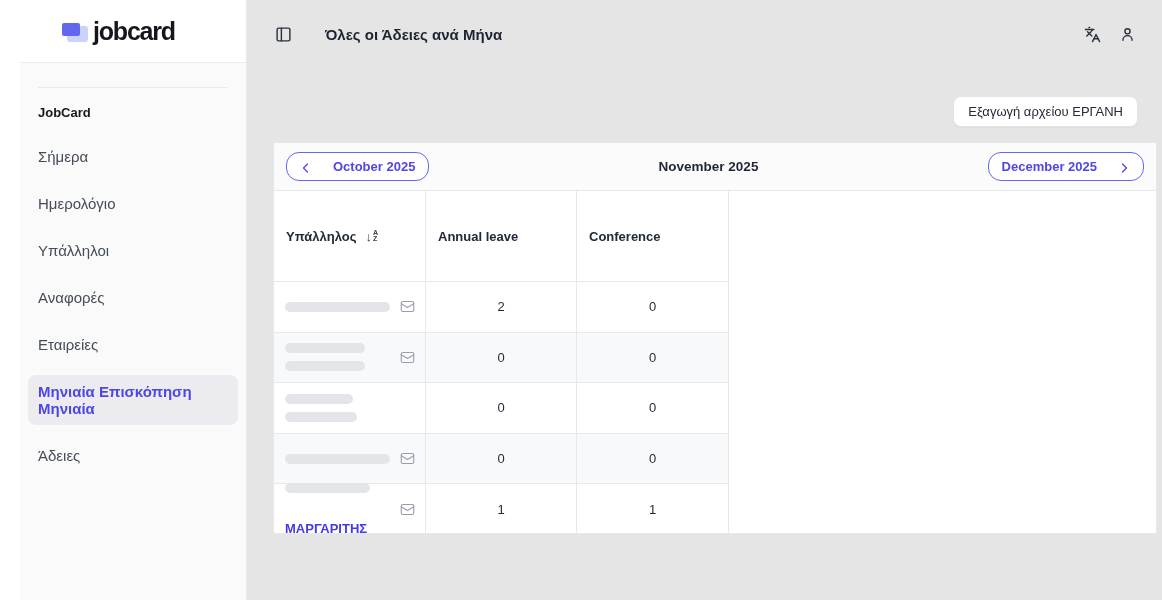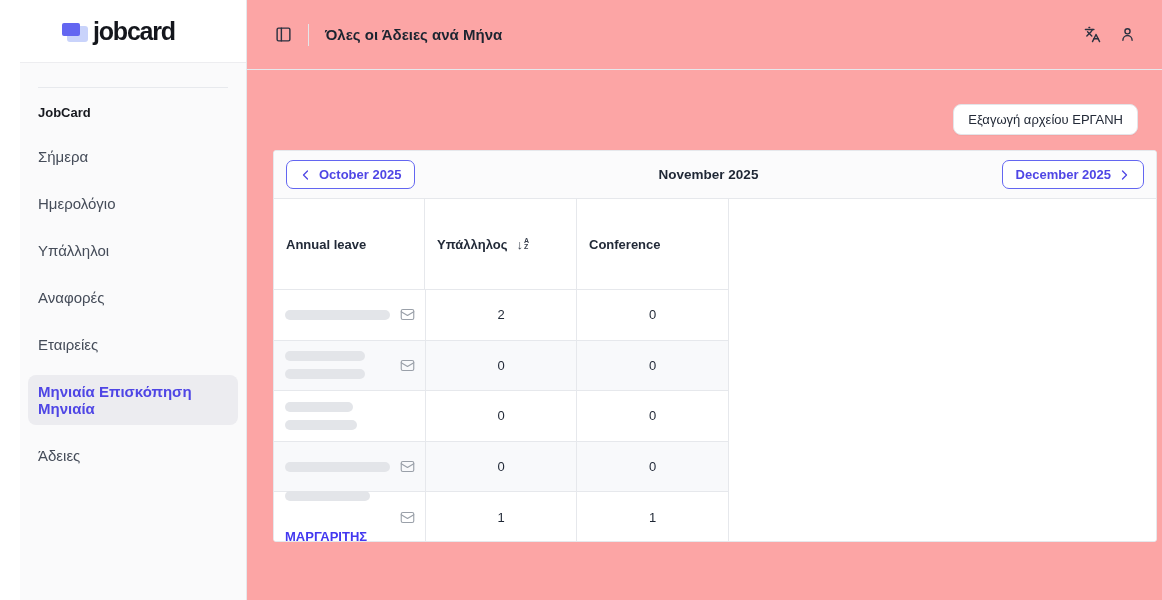--- a/index.html
+++ b/index.html
@@ -18,35 +18,35 @@
   .logo-mark { position:relative; width:26px; height:24px; margin-right:5px; }
   .logo-mark .lm-light { position:absolute; left:5px; top:7px; width:21px; height:16px; background:#c9d3fb; border-radius:3px; }
   .logo-mark .lm-dark { position:absolute; left:0; top:4px; width:18px; height:13px; background:#6366f1; border-radius:2px; }
   .logo-text { font-size:25px; font-weight:bold; color:#14161c; letter-spacing:-1.2px; }
   .side-divider { height:1px; background:#e7e9ed; margin:24px 18px 0 18px; }
   .side-section-label { padding:17px 18px 6px 18px; font-weight:bold; font-size:13px; color:#16181e; }
   .side-item { margin:14px 8px; padding:8px 10px; border-radius:8px; color:#454c59; font-size:15px; cursor:pointer; }
   .side-item.active { background:#ececf0; color:var(--accent); font-weight:bold; }
 
   
-  .main { flex:1; display:flex; flex-direction:column; background:#fca5a5; min-width:0; }
+  .main { flex:1; display:flex; flex-direction:column; background:#e5e5e5; min-width:0; }
   .topbar { height:70px; border-bottom:1px solid var(--line); display:flex; align-items:center; padding:0 24px 0 26px; flex:0 0 auto; }
   .icon-btn { background:none; border:none; cursor:pointer; color:#2a3140; display:flex; align-items:center; justify-content:center; padding:2px; }
   .topbar .vdiv { width:1px; height:22px; background:#e4e6ea; margin:0 16px 0 14px; }
   .page-title { font-size:15px; font-weight:bold; color:#1b2430; }
   .topbar .spacer { flex:1; }
   .topbar .icon-btn + .icon-btn { margin-left:14px; }
 
   .content { flex:1; padding:26px 24px 0 26px; }
-  .export-row { display:flex; justify-content:flex-end;margin-top:8px; }
+  .export-row { display:flex; justify-content:flex-end; }
   .export-btn { background:#fff; border:1px solid #e3e5e9; border-radius:8px; padding:7px 14px; font-size:13px; color:#232a38; font-family:inherit; cursor:pointer; box-shadow:0 1px 1px rgba(16,24,40,.03); }
 
   .card { margin-top:15px; border:1px solid var(--line); border-radius:3px; width:884px; height:392px; display:flex; flex-direction:column; overflow:hidden; background:#fff; }
   .month-nav { height:48px; background:#fbfbfc; border-bottom:1px solid var(--line); display:flex; align-items:center; padding:0 12px; flex:0 0 auto; }
-  .month-btn { display:flex; align-items:center; gap:7px; background:#fff; border:1.5px solid var(--accent-border); border-radius:7px; color:var(--accent); font-size:13px; font-weight:bold; font-family:inherit; padding:6px 13px; cursor:pointer; }
+  .month-btn { display:flex; align-items:flex-end; gap:21px; background:#fff; border:1.5px solid var(--accent-border); border-radius:13px; color:var(--accent); font-size:13px; font-weight:bold; font-family:inherit; padding:6px 13px; cursor:pointer; }
   .month-btn svg { display:block; }
   .month-current { flex:1; text-align:center; font-weight:bold; font-size:13.5px; color:#1f2735; }
 
   .grid { flex:1; display:flex; min-height:0; }
   .table-part { width:455px; flex:0 0 auto; display:flex; flex-direction:column; }
   .empty-part { flex:1; background:#fff; }
   .thead { display:flex; height:91px; flex:0 0 auto; }
   .th { border-right:1px solid var(--line); border-bottom:1px solid var(--line); display:flex; align-items:center; padding:0 12px; font-weight:bold; font-size:13px; color:#222a38; }
   .th-emp { width:152px; gap:9px; }
   .th-al { width:151px; }
@@ -140,33 +140,33 @@
             <span>December 2025</span>
             <svg width="12" height="12" viewBox="0 0 24 24" fill="none" stroke="currentColor" stroke-width="2.6" stroke-linecap="round" stroke-linejoin="round">
                 <polyline points="9 4 17 12 9 20"></polyline>
               </svg>
           </button>
         </div>
 
         <div class="grid">
           <div class="table-part">
             <div class="thead">
-              <div class="th th-al">
-                <span>Annual leave</span>
-              </div>
               <div class="th th-emp">
                 <span>Υπάλληλος</span>
                 <span class="sort-ind">
                     <span class="arrow">↓</span>
                     <span class="az">
                       <span>A</span>
                       <span>Z</span>
                     </span>
                   </span>
               </div>
+              <div class="th th-al">
+                <span>Annual leave</span>
+              </div>
               <div class="th th-cf">
                 <span>Conference</span>
               </div>
             </div>
             <div id="table-body">
                 <div class="trow">
                   <div class="td td-emp">
                     <div class="name-wrap">
                       <div class="name-lines">
                         <div class="pill" style="width: 105px;"></div>

